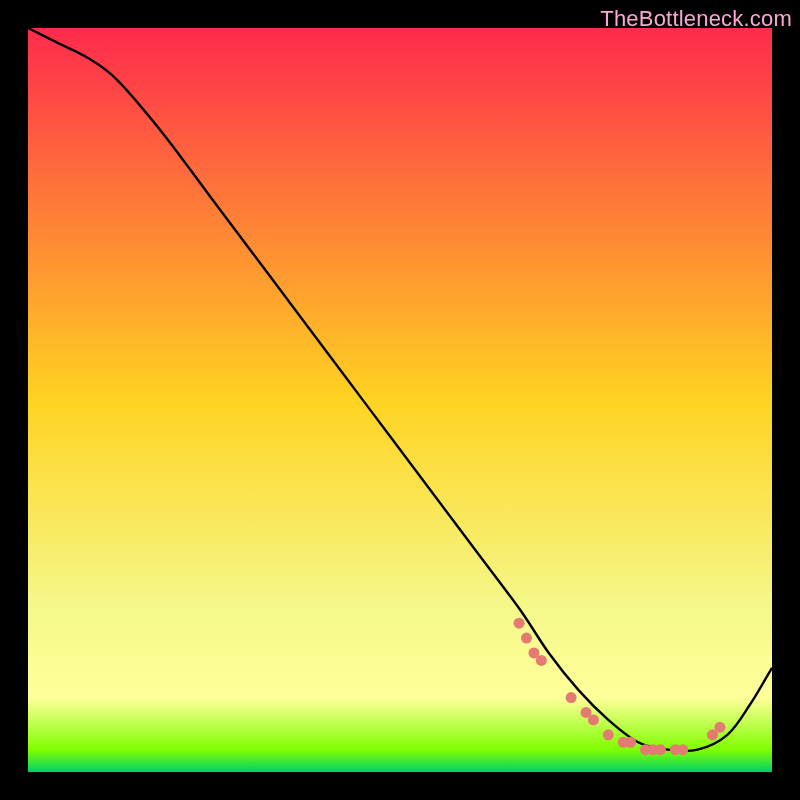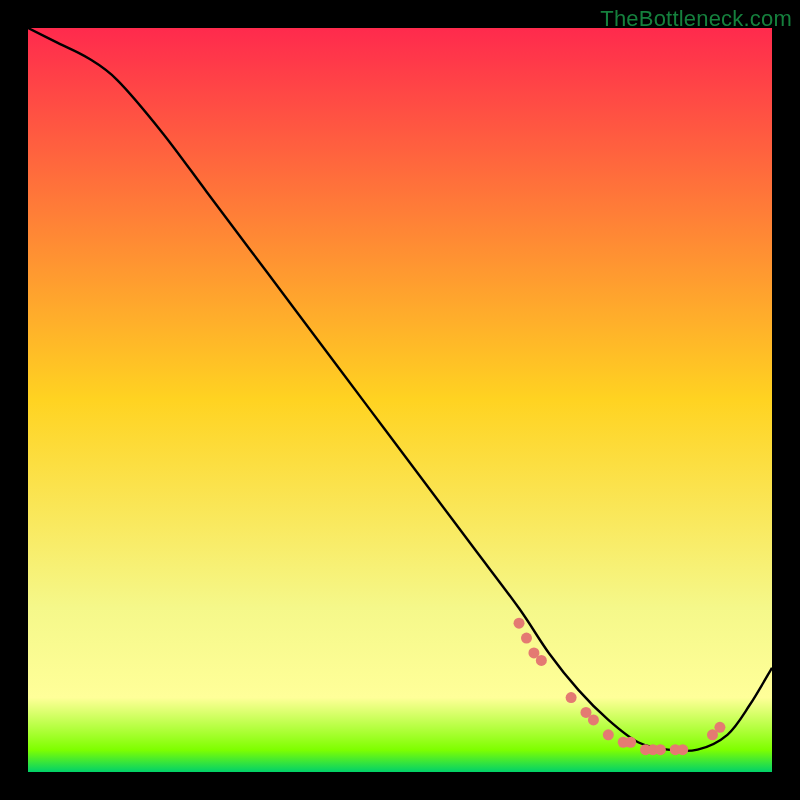--- a/index.html
+++ b/index.html
@@ -9,21 +9,21 @@
     width: 800px;
     height: 800px;
     background: #000;
   }
   .watermark {
     position: absolute;
     top: 6px;
     right: 8px;
     font-family: Arial, Helvetica, sans-serif;
     font-size: 22px;
-    color: #15803d;
+    color: #f9a8d4;
     letter-spacing: 0.2px;
     user-select: none;
   }
   .plot {
     position: absolute;
     left: 28px;
     top: 28px;
     width: 744px;
     height: 744px;
   }

